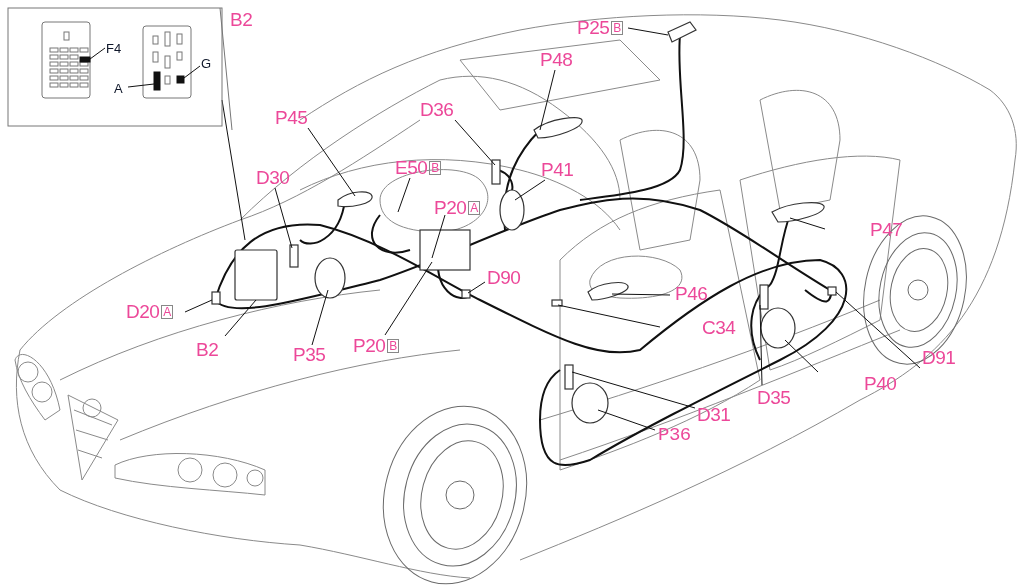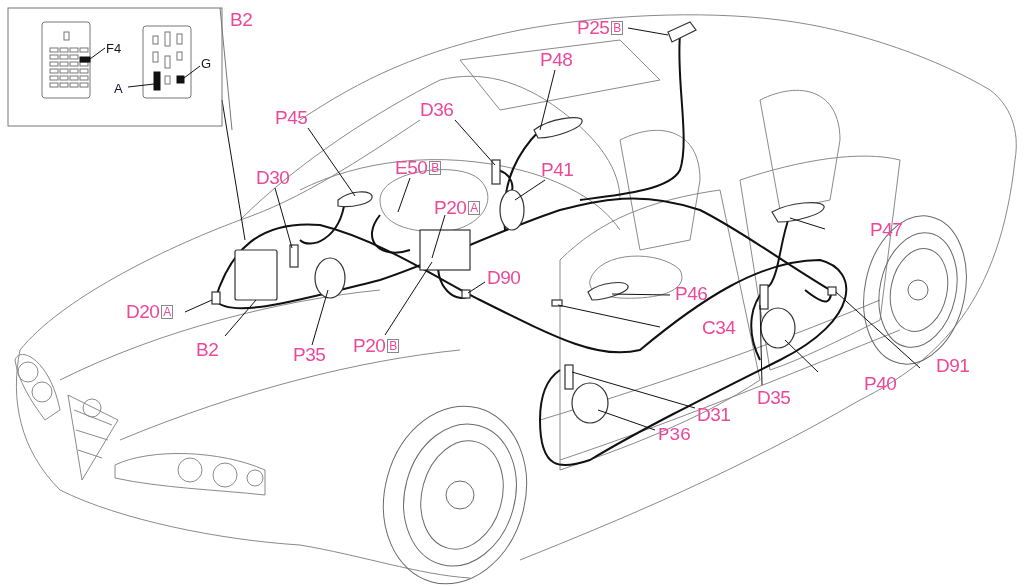--- a/index.html
+++ b/index.html
@@ -174,18 +174,18 @@
   <span class="lbl" style="left:541px; top:160px;">P41</span>
   <span class="lbl" style="left:434px; top:198px;"><span>P20</span><span class="box">A</span></span>
   <span class="lbl" style="left:826px; top:220px;margin-left:44px;">P47</span>
   <span class="lbl" style="left:487px; top:268px;">D90</span>
   <span class="lbl" style="left:675px; top:284px;">P46</span>
   <span class="lbl" style="left:126px; top:302px;"><span>D20</span><span class="box">A</span></span>
   <span class="lbl" style="left:702px; top:318px;">C34</span>
   <span class="lbl" style="left:196px; top:340px;">B2</span>
   <span class="lbl" style="left:293px; top:345px;">P35</span>
   <span class="lbl" style="left:353px; top:336px;"><span>P20</span><span class="box">B</span></span>
-  <span class="lbl" style="left:922px; top:356px;margin-left:14px;">D91</span>
+  <span class="lbl" style="left:922px; top:348px;">D91</span>
   <span class="lbl" style="left:820px; top:374px;margin-left:44px;">P40</span>
   <span class="lbl" style="left:757px; top:388px;">D35</span>
   <span class="lbl" style="left:697px; top:405px;">D31</span>
   <span class="lbl" style="left:658px; top:426px;font-family:Liberation Mono, monospace;">P36</span>
 </div>
 
 </body></html>

